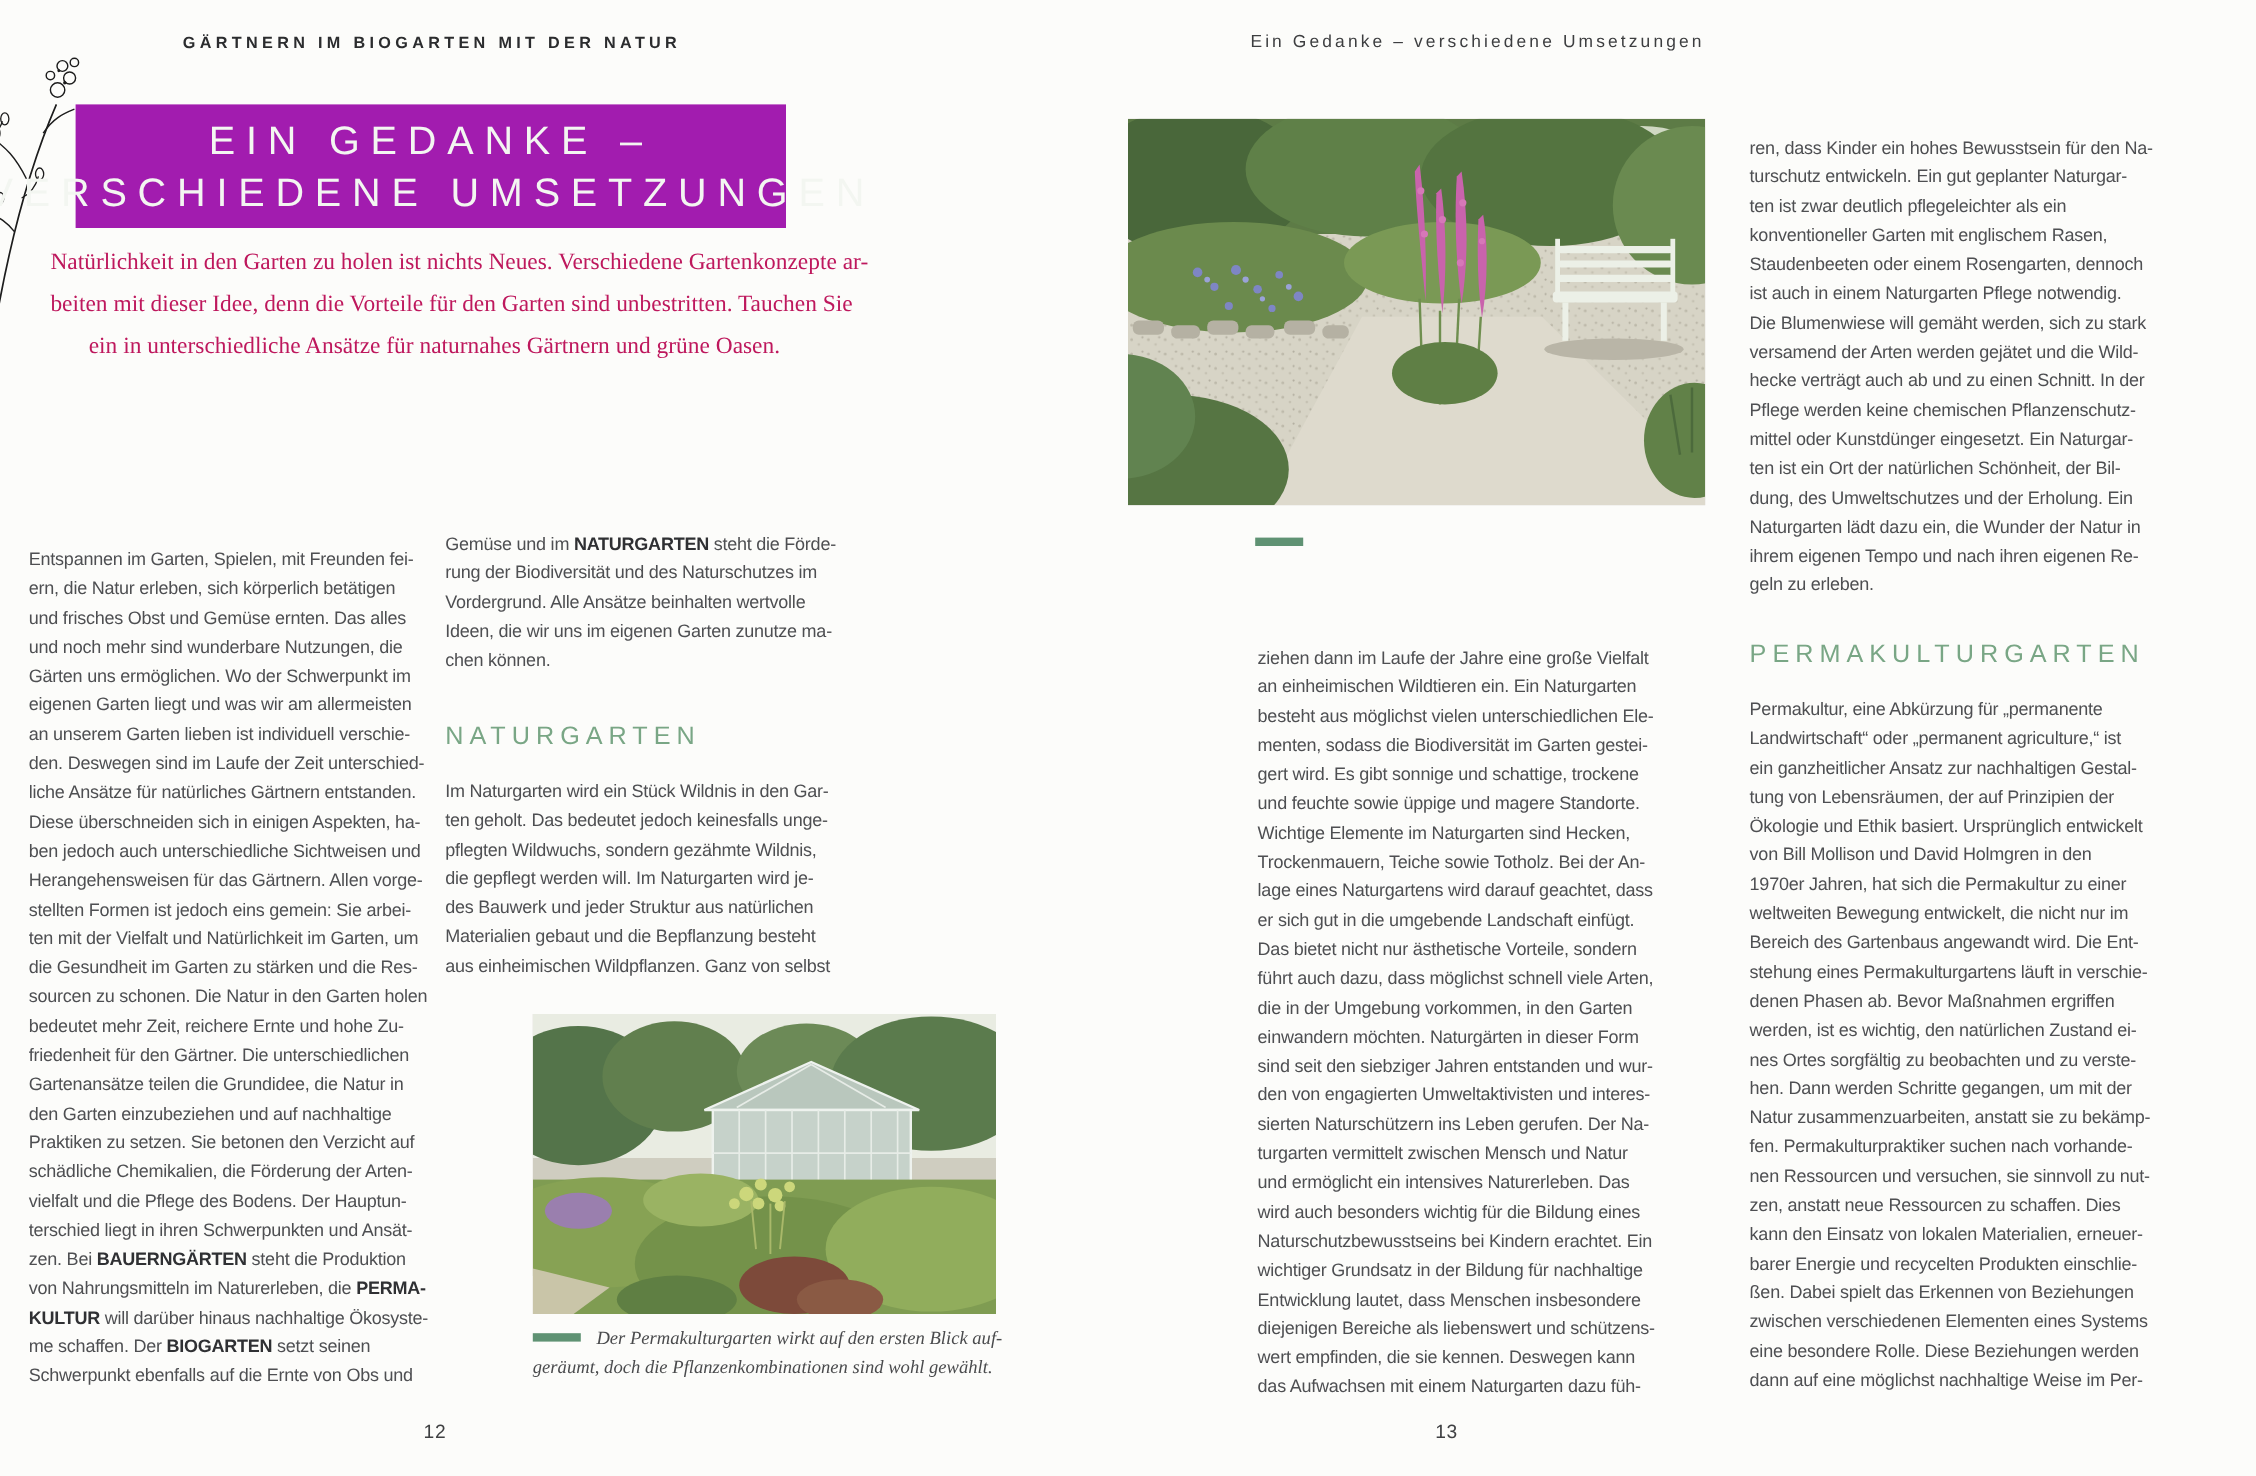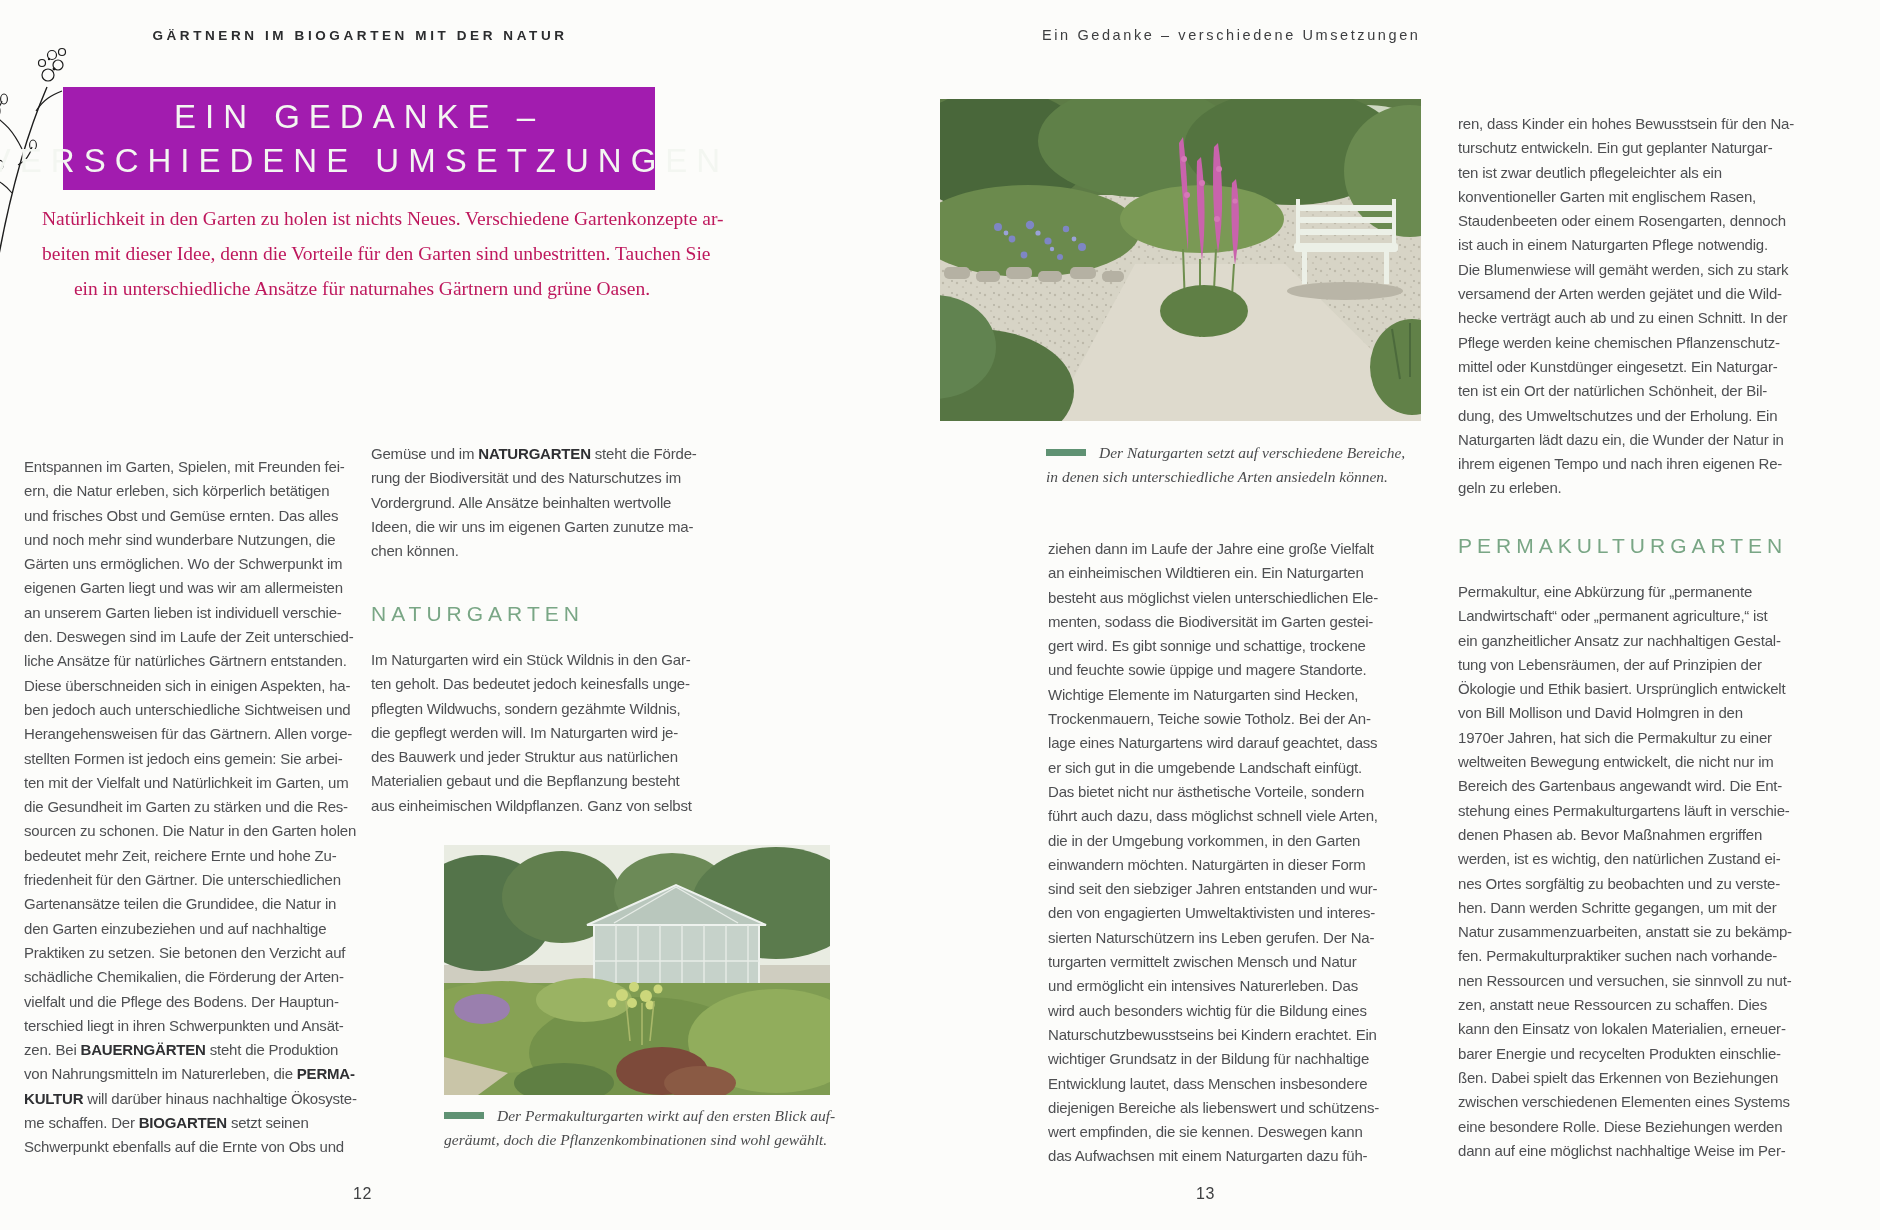--- a/index.html
+++ b/index.html
@@ -275,22 +275,21 @@
       <ellipse cx="36" cy="292" rx="98" ry="62" fill="#567543"></ellipse>
       <ellipse cx="-6" cy="248" rx="62" ry="52" fill="#618350"></ellipse>
       <ellipse cx="472" cy="268" rx="42" ry="48" fill="#618148"></ellipse>
       <g stroke="#4c6a3c" stroke-width="2">
         <line x1="452" y1="230" x2="460" y2="280"></line>
         <line x1="470" y1="224" x2="470" y2="278"></line>
       </g>
     </svg>
   </div>
 
-  <p class="caption" style="left:1046px;top:441px;width:380px;"><span class="cap-dash"></span><span><span>Der Naturgarten setzt auf verschiedene Bereiche,
-in denen sich unterschiedliche Arten ansiedeln können.</span></span></p>
+  <p class="caption" style="left:1046px;top:441px;width:380px;"><span class="cap-dash"></span></p>
 
   <div class="col" style="left:1048px;top:537px;width:352px;"><span>ziehen dann im Laufe der Jahre eine große Vielfalt
 an einheimischen Wildtieren ein. Ein Naturgarten
 besteht aus möglichst vielen unterschiedlichen Ele-
 menten, sodass die Biodiversität im Garten gestei-
 gert wird. Es gibt sonnige und schattige, trockene
 und feuchte sowie üppige und magere Standorte.
 Wichtige Elemente im Naturgarten sind Hecken,
 Trockenmauern, Teiche sowie Totholz. Bei der An-
 lage eines Naturgartens wird darauf geachtet, dass

